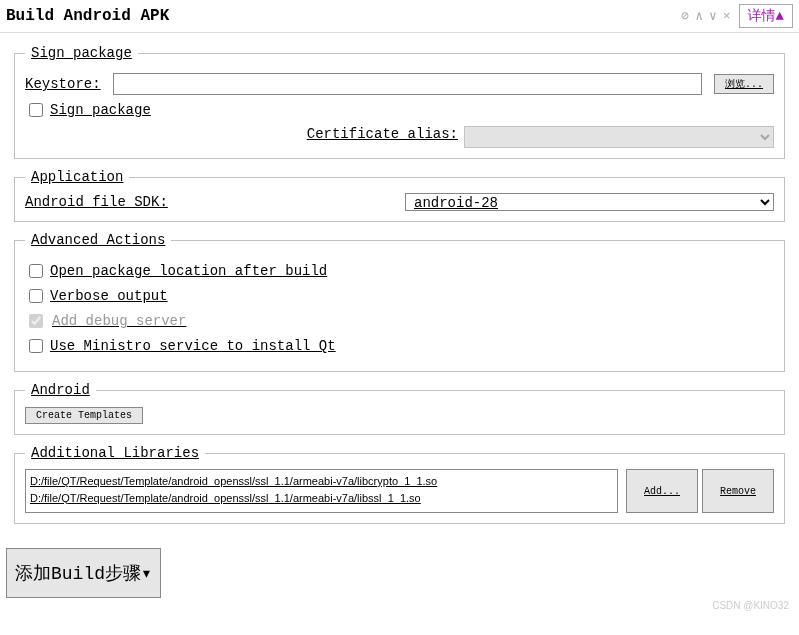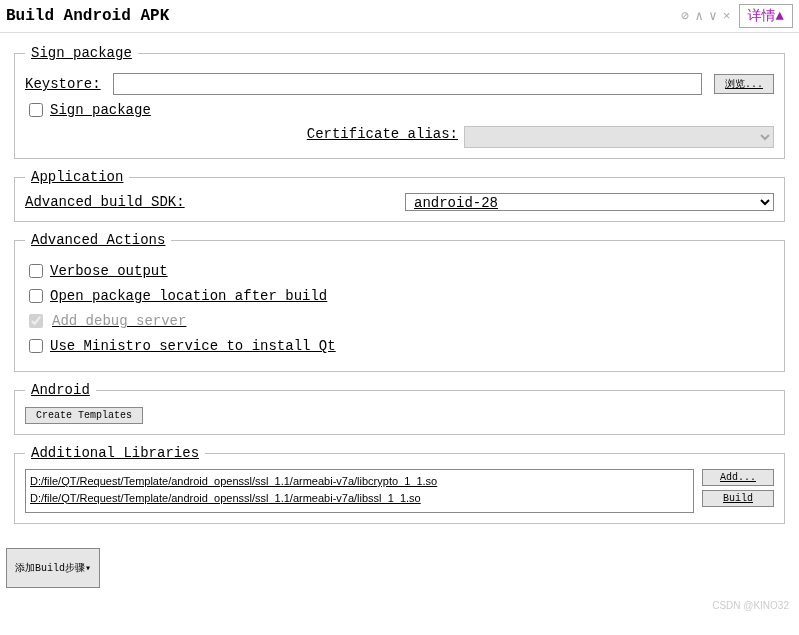--- a/index.html
+++ b/index.html
@@ -120,33 +120,33 @@
   background: #fff;
   height: 44px;
   overflow: auto;
   font-family: Arial, sans-serif;
   font-size: 11px;
   padding: 3px 4px;
   line-height: 1.5;
 }
 .lib-btns {
   display: flex;
-  flex-direction: column;
+  flex-direction: row;
   gap: 4px;
 }
 .lib-btns .btn { width: 72px; text-align: center; }
 .bottom-row {
   padding: 4px 6px 10px 6px;
 }
 .add-step-btn {
   border: 1px solid #888;
   background: #e6e6e6;
   padding: 12px 8px;
   font-family: inherit;
-  font-size: 10px;
+  font-size: 18px;
   cursor: pointer;
 }
 .watermark {
   position: absolute;
   right: 10px;
   top: 600px;
   font-size: 10px;
   color: #ccc;
   font-family: Arial, sans-serif;
   text-align: center;
@@ -181,36 +181,36 @@
     </div>
     <div class="cert-row">
       <span class="cert-label">Certificate alias:</span>
       <select class="cert-select" disabled=""></select>
     </div>
   </fieldset>
 
   <fieldset>
     <legend>Application</legend>
     <div class="sdk-row">
-      <span class="sdk-label">Advanced build SDK:</span>
+      <span class="sdk-label">Android file SDK:</span>
       <select class="sdk-select">
         <option>android-28</option>
       </select>
     </div>
   </fieldset>
 
   <fieldset>
     <legend>Advanced Actions</legend>
     <div class="chk-row">
       <input type="checkbox" style="">
+      <span>Open package location after build</span>
+    </div>
+    <div class="chk-row">
+      <input type="checkbox" style="">
       <span>Verbose output</span>
-    </div>
-    <div class="chk-row">
-      <input type="checkbox" style="">
-      <span>Open package location after build</span>
     </div>
     <div class="chk-row disabled">
       <input type="checkbox" checked="" disabled="" style="">
       <span>Add debug server</span>
     </div>
     <div class="chk-row">
       <input type="checkbox" style="">
       <span>Use Ministro service to install Qt</span>
     </div>
   </fieldset>
@@ -222,21 +222,21 @@
 
   <fieldset>
     <legend>Additional Libraries</legend>
     <div class="lib-wrap">
       <div class="lib-list">
         <div>D:/file/QT/Request/Template/android_openssl/ssl_1.1/armeabi-v7a/libcrypto_1_1.so</div>
         <div>D:/file/QT/Request/Template/android_openssl/ssl_1.1/armeabi-v7a/libssl_1_1.so</div>
       </div>
       <div class="lib-btns">
         <button class="btn">Add...</button>
-        <button class="btn">Build</button>
+        <button class="btn">Remove</button>
       </div>
     </div>
   </fieldset>
 
 </div>
 
 <div class="bottom-row">
   <button class="add-step-btn">添加Build步骤▾</button>
 </div>
 

